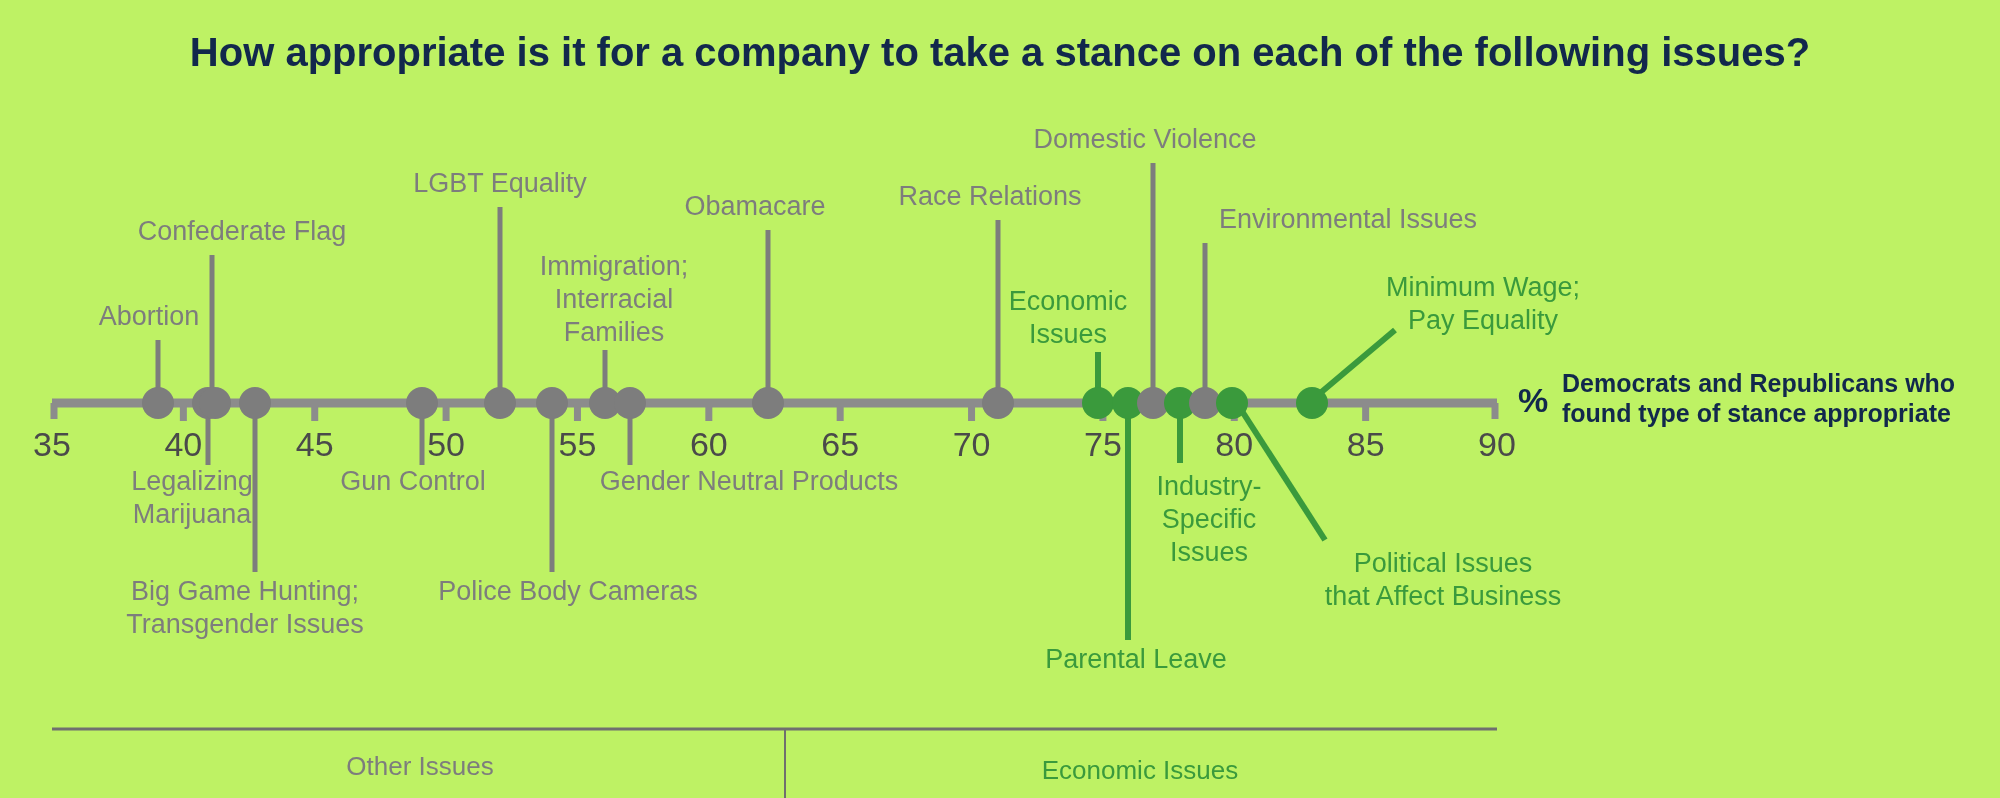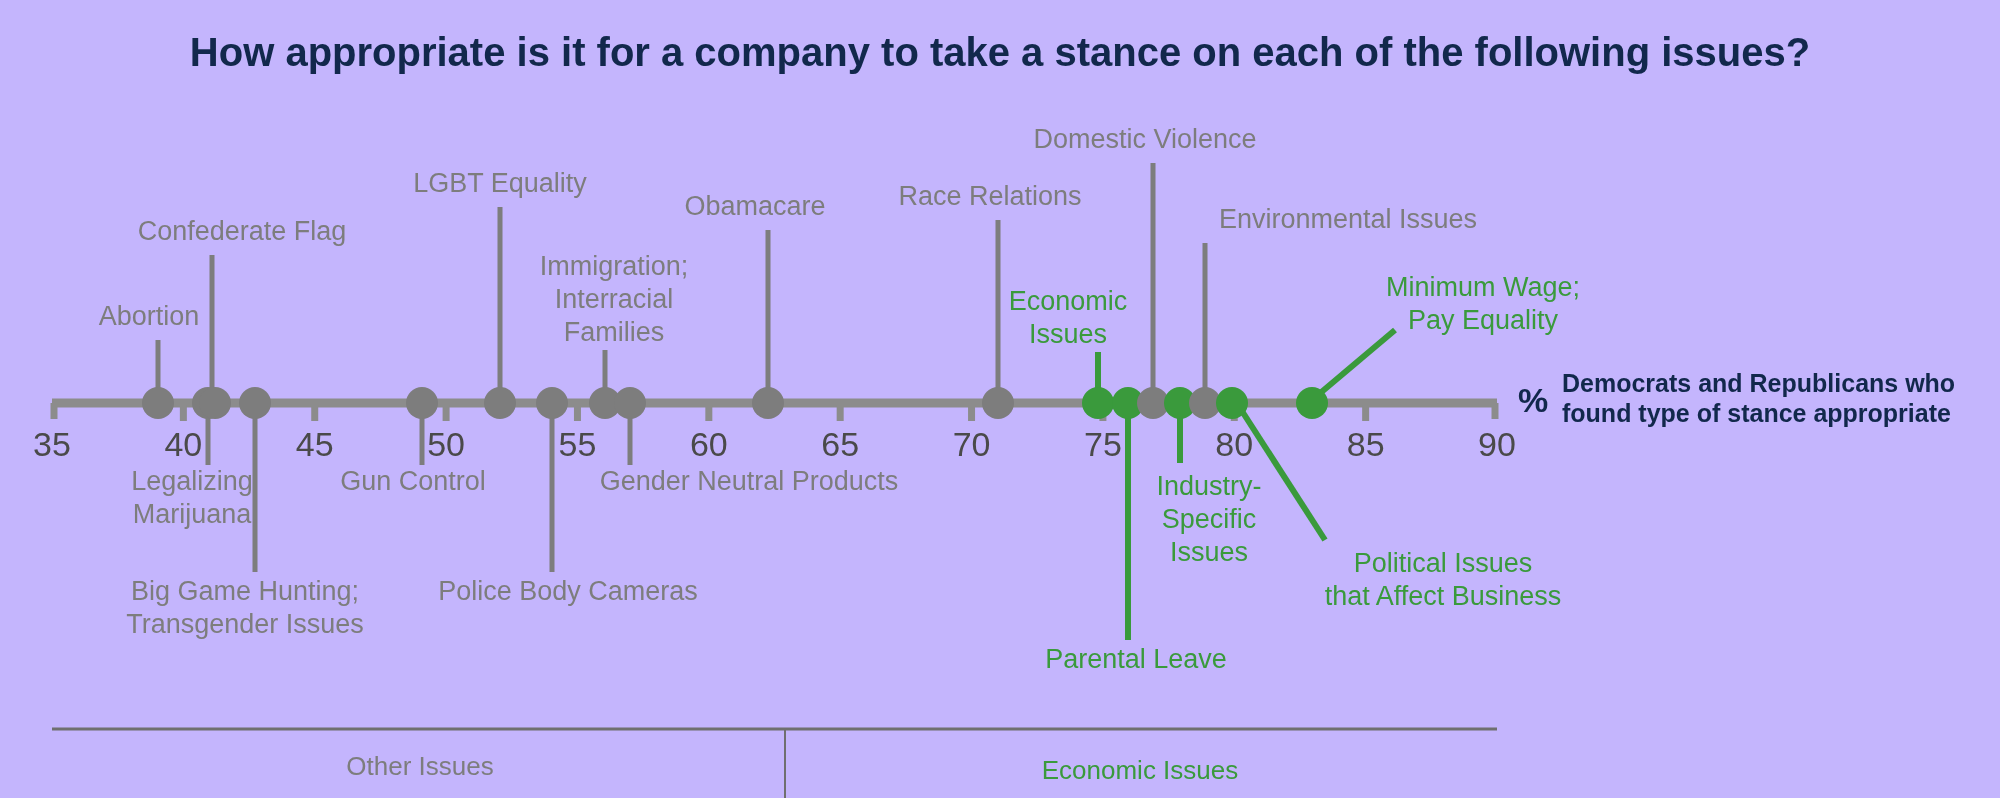--- a/index.html
+++ b/index.html
@@ -1,17 +1,17 @@
 <!DOCTYPE html>
 <html><head>
 <meta charset="utf-8">
 <style>
   html,body{margin:0;padding:0;background:#ffffff;}
   body{width:2000px;height:798px;font-family:"Liberation Sans",sans-serif;overflow:hidden;}
-  #stage{position:relative;width:2000px;height:798px;background:#c4b5fd;}
+  #stage{position:relative;width:2000px;height:798px;background:#bef264;}
   svg{display:block;}
   .ttl{font-family:"Liberation Sans",sans-serif;font-weight:bold;font-size:40px;fill:#12284c;}
   .tick-lbl{font-family:"Liberation Sans",sans-serif;font-size:34px;fill:#4a4a4a;}
   .lbl-gray{font-family:"Liberation Sans",sans-serif;font-size:27px;fill:#7d7d7d;}
   .lbl-green{font-family:"Liberation Sans",sans-serif;font-size:27px;fill:#3a9a3c;}
   .pct{font-family:"Liberation Sans",sans-serif;font-weight:bold;font-size:34px;fill:#12284c;}
   .side{font-family:"Liberation Sans",sans-serif;font-weight:bold;font-size:25px;fill:#12284c;}
   .cat-gray{font-family:"Liberation Sans",sans-serif;font-size:26px;fill:#7d7d7d;}
   .cat-green{font-family:"Liberation Sans",sans-serif;font-size:26px;fill:#3a9a3c;}
 </style>

